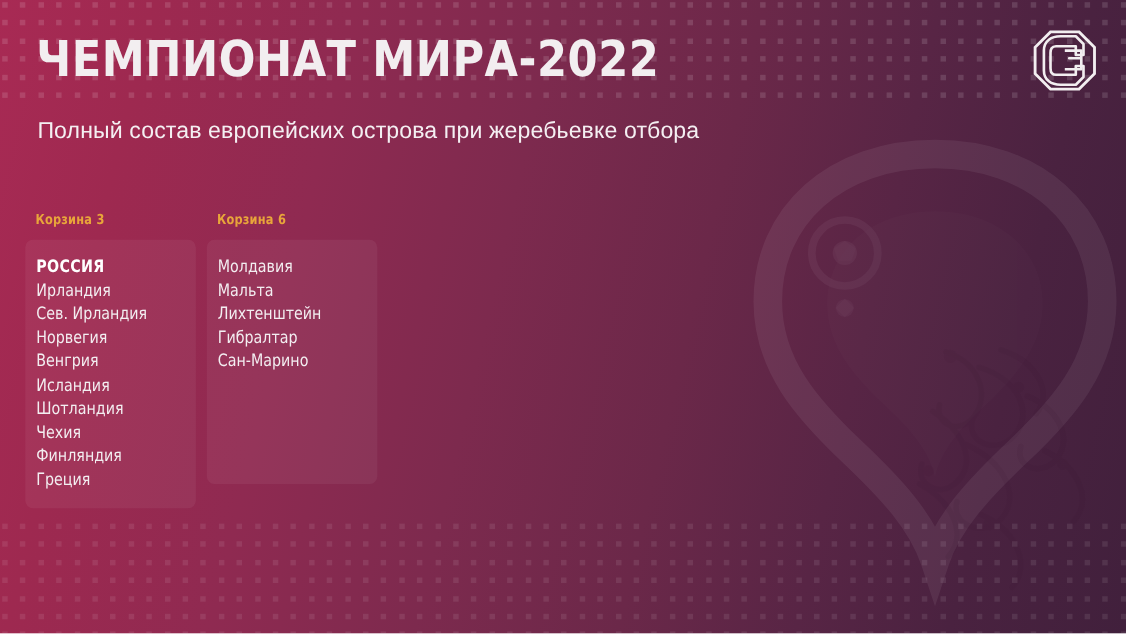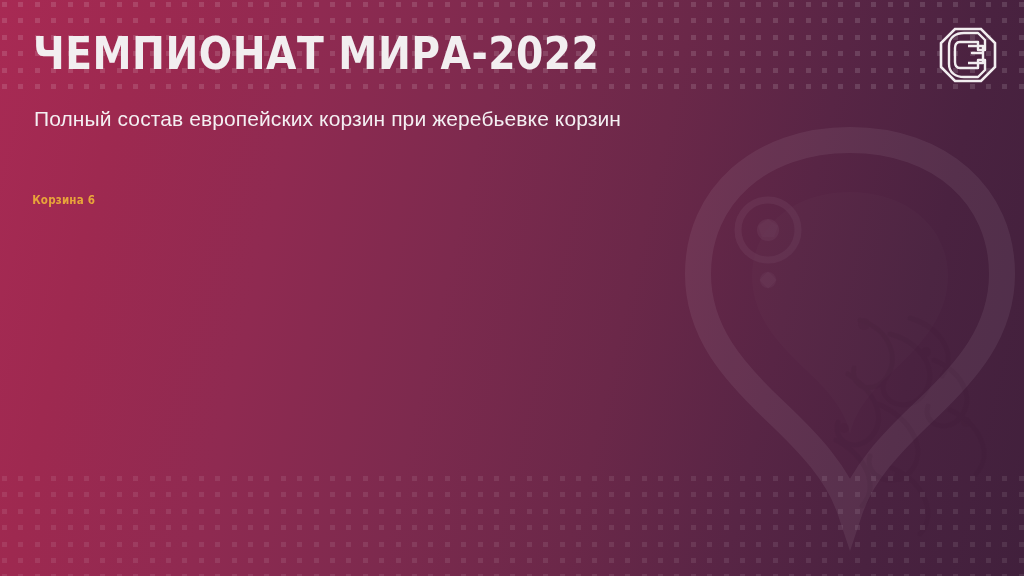--- a/index.html
+++ b/index.html
@@ -1012,33 +1012,55 @@
       <i style="left:953.1999999999999px;top:98.39999999999999px;width:5px;height:5px;background:rgba(255,255,255,0.085);"></i>
       <i style="left:969.5999999999999px;top:98.39999999999999px;width:5px;height:5px;background:rgba(255,255,255,0.085);"></i>
       <i style="left:985.9999999999999px;top:98.39999999999999px;width:5px;height:5px;background:rgba(255,255,255,0.085);"></i>
       <i style="left:1002.3999999999999px;top:98.39999999999999px;width:5px;height:5px;background:rgba(255,255,255,0.085);"></i>
       <i style="left:1018.8px;top:98.39999999999999px;width:5px;height:5px;background:rgba(255,255,255,0.085);"></i>
     </div>
 
   <div class="header">
     <div class="title">ЧЕМПИОНАТ МИРА-2022</div>
 
-    <div class="subtitle">Полный состав европейских корзин при жеребьевке корзин</div>
+    <div class="subtitle">Полный состав европейских острова при жеребьевке отбора</div>
 
     <div class="logo">
       <svg viewBox="0 0 60 58" xmlns="http://www.w3.org/2000/svg">
         <path d="M17 3 H43 L57 17 V41 L43 55 H17 L3 41 V17 Z" fill="none" stroke="#f2eef0" stroke-width="2.6"></path>
         <path d="M11 20 C 11 11 18 7 26 7 L40 7 L47 14 L47 24
                  L40 24 L40 16 L22 16 C 18 16 17 19 17 22
                  L17 36 C 17 39 18 42 22 42 L40 42 L40 34 L47 34
                  L47 44 L40 51 L26 51 C 18 51 11 47 11 38 Z" fill="none" stroke="#f2eef0" stroke-width="2.4" stroke-linejoin="round"></path>
         <path d="M30 20 L45 20 L45 27 L34 27 L45 27 L45 37 L30 37" fill="none" stroke="#f2eef0" stroke-width="2.4" stroke-linejoin="round"></path>
       </svg>
     </div>
   </div>
 
   <div class="baskets">
       <div class="basket">
+        <div class="basket-title">Корзина 3</div>
+        <div class="basket-card">
+          <div class="team highlight">РОССИЯ</div>
+          <div class="team">Ирландия</div>
+          <div class="team">Сев. Ирландия</div>
+          <div class="team">Норвегия</div>
+          <div class="team">Венгрия</div>
+          <div class="team">Исландия</div>
+          <div class="team">Шотландия</div>
+          <div class="team">Чехия</div>
+          <div class="team">Финляндия</div>
+          <div class="team">Греция</div>
+        </div>
+      </div>
+      <div class="basket">
         <div class="basket-title">Корзина 6</div>
+        <div class="basket-card">
+          <div class="team">Молдавия</div>
+          <div class="team">Мальта</div>
+          <div class="team">Лихтенштейн</div>
+          <div class="team">Гибралтар</div>
+          <div class="team">Сан-Марино</div>
+        </div>
       </div>
     </div>
 
 </div>
 
 </body></html>

